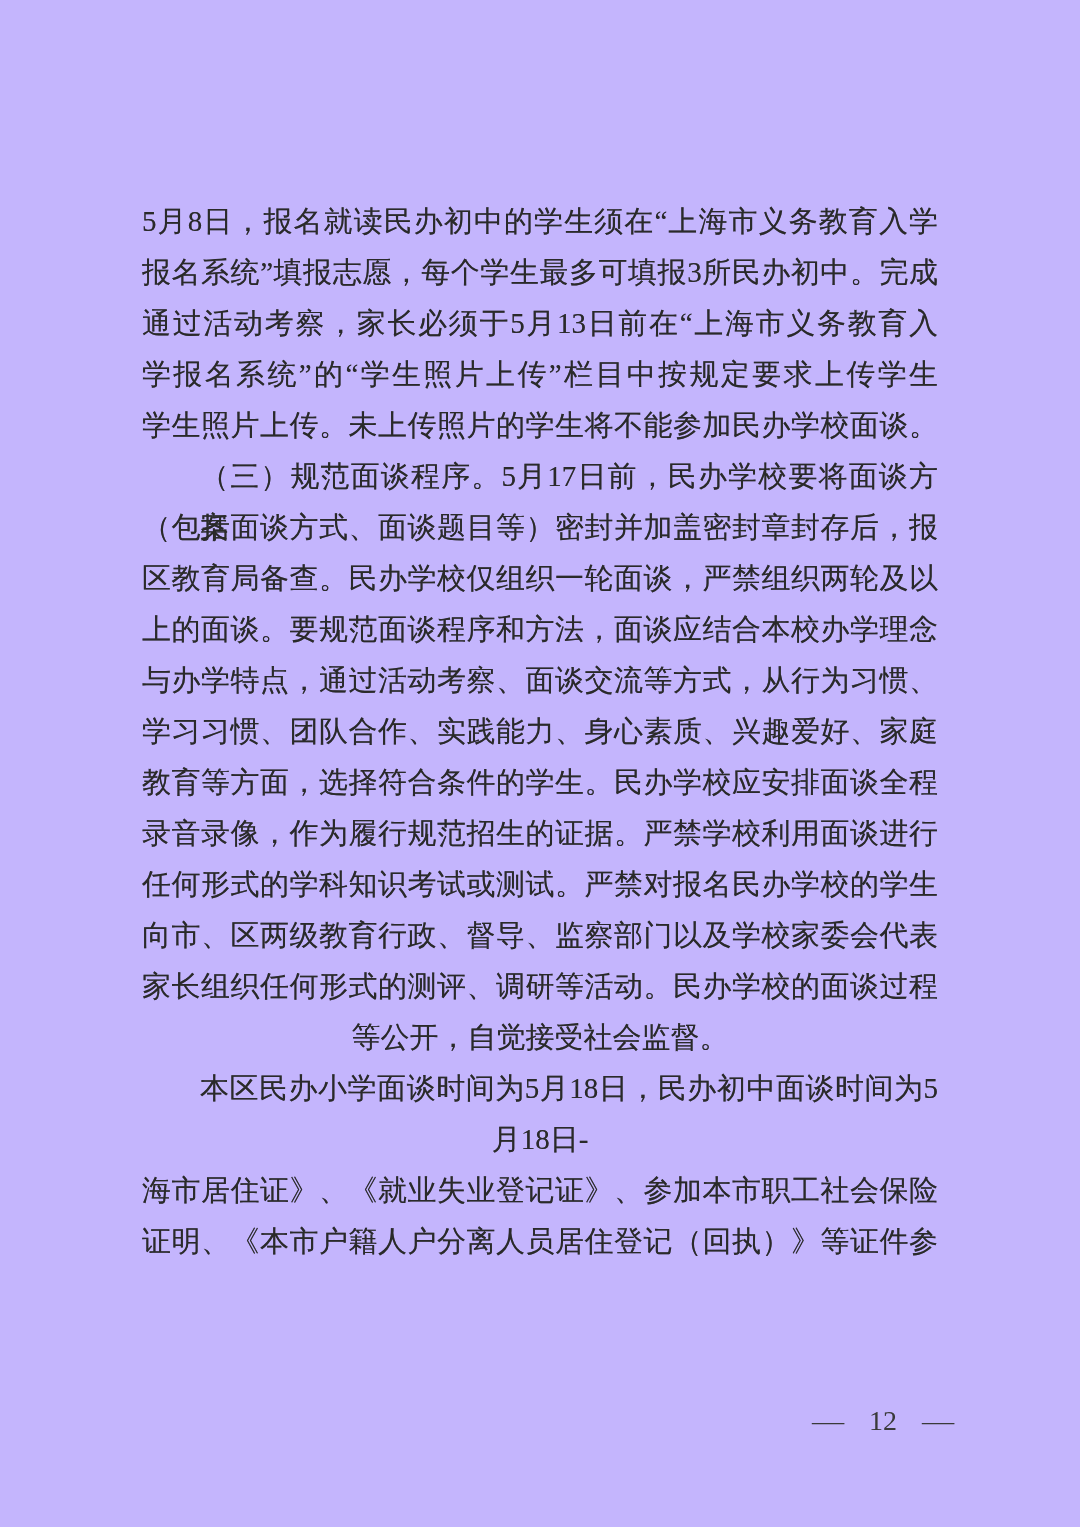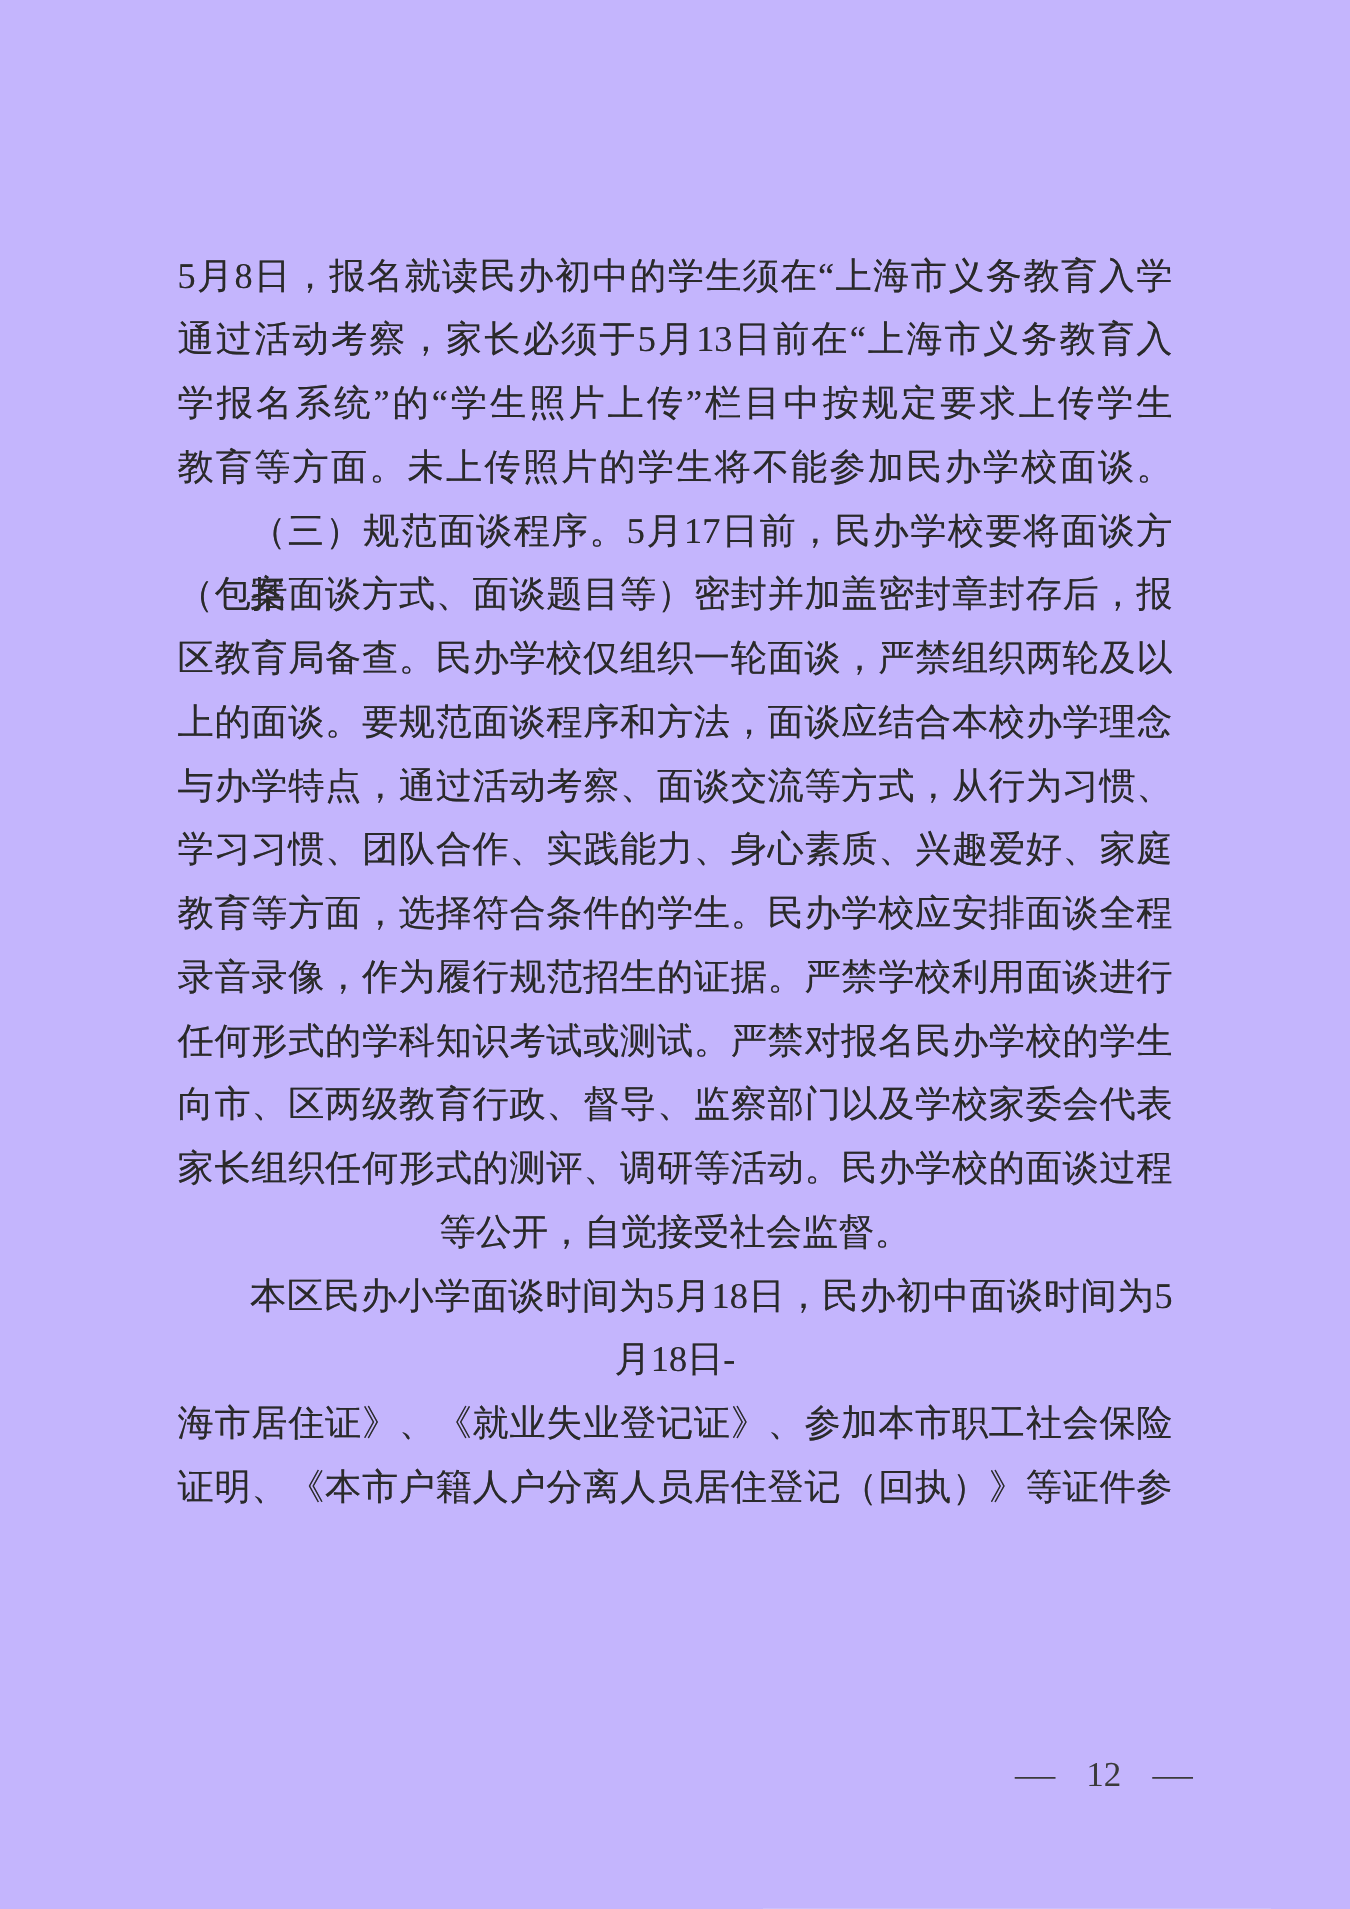--- a/index.html
+++ b/index.html
@@ -59,23 +59,24 @@
     letter-spacing: 0;
     transform: scaleX(1.15);
   }
 </style>
 </head>
 <body>
 
 <div class="page">
   <div class="text-block" id="text-block">
       <div class="line fill">5月8日，报名就读民办初中的学生须在“上海市义务教育入学</div>
+      <div class="line fill">报名系统”填报志愿，每个学生最多可填报3所民办初中。完成</div>
       <div class="line fill">通过活动考察，家长必须于5月13日前在“上海市义务教育入</div>
       <div class="line fill">学报名系统”的“学生照片上传”栏目中按规定要求上传学生</div>
-      <div class="line fill">教育等方面。未上传照片的学生将不能参加民办学校面谈。</div>
+      <div class="line fill">学生照片上传。未上传照片的学生将不能参加民办学校面谈。</div>
       <div class="line indent fill">（三）规范面谈程序。5月17日前，民办学校要将面谈方案</div>
       <div class="line fill">（包括面谈方式、面谈题目等）密封并加盖密封章封存后，报</div>
       <div class="line fill">区教育局备查。民办学校仅组织一轮面谈，严禁组织两轮及以</div>
       <div class="line fill">上的面谈。要规范面谈程序和方法，面谈应结合本校办学理念</div>
       <div class="line fill">与办学特点，通过活动考察、面谈交流等方式，从行为习惯、</div>
       <div class="line fill">学习习惯、团队合作、实践能力、身心素质、兴趣爱好、家庭</div>
       <div class="line fill">教育等方面，选择符合条件的学生。民办学校应安排面谈全程</div>
       <div class="line fill">录音录像，作为履行规范招生的证据。严禁学校利用面谈进行</div>
       <div class="line fill">任何形式的学科知识考试或测试。严禁对报名民办学校的学生</div>
       <div class="line fill">向市、区两级教育行政、督导、监察部门以及学校家委会代表</div>

